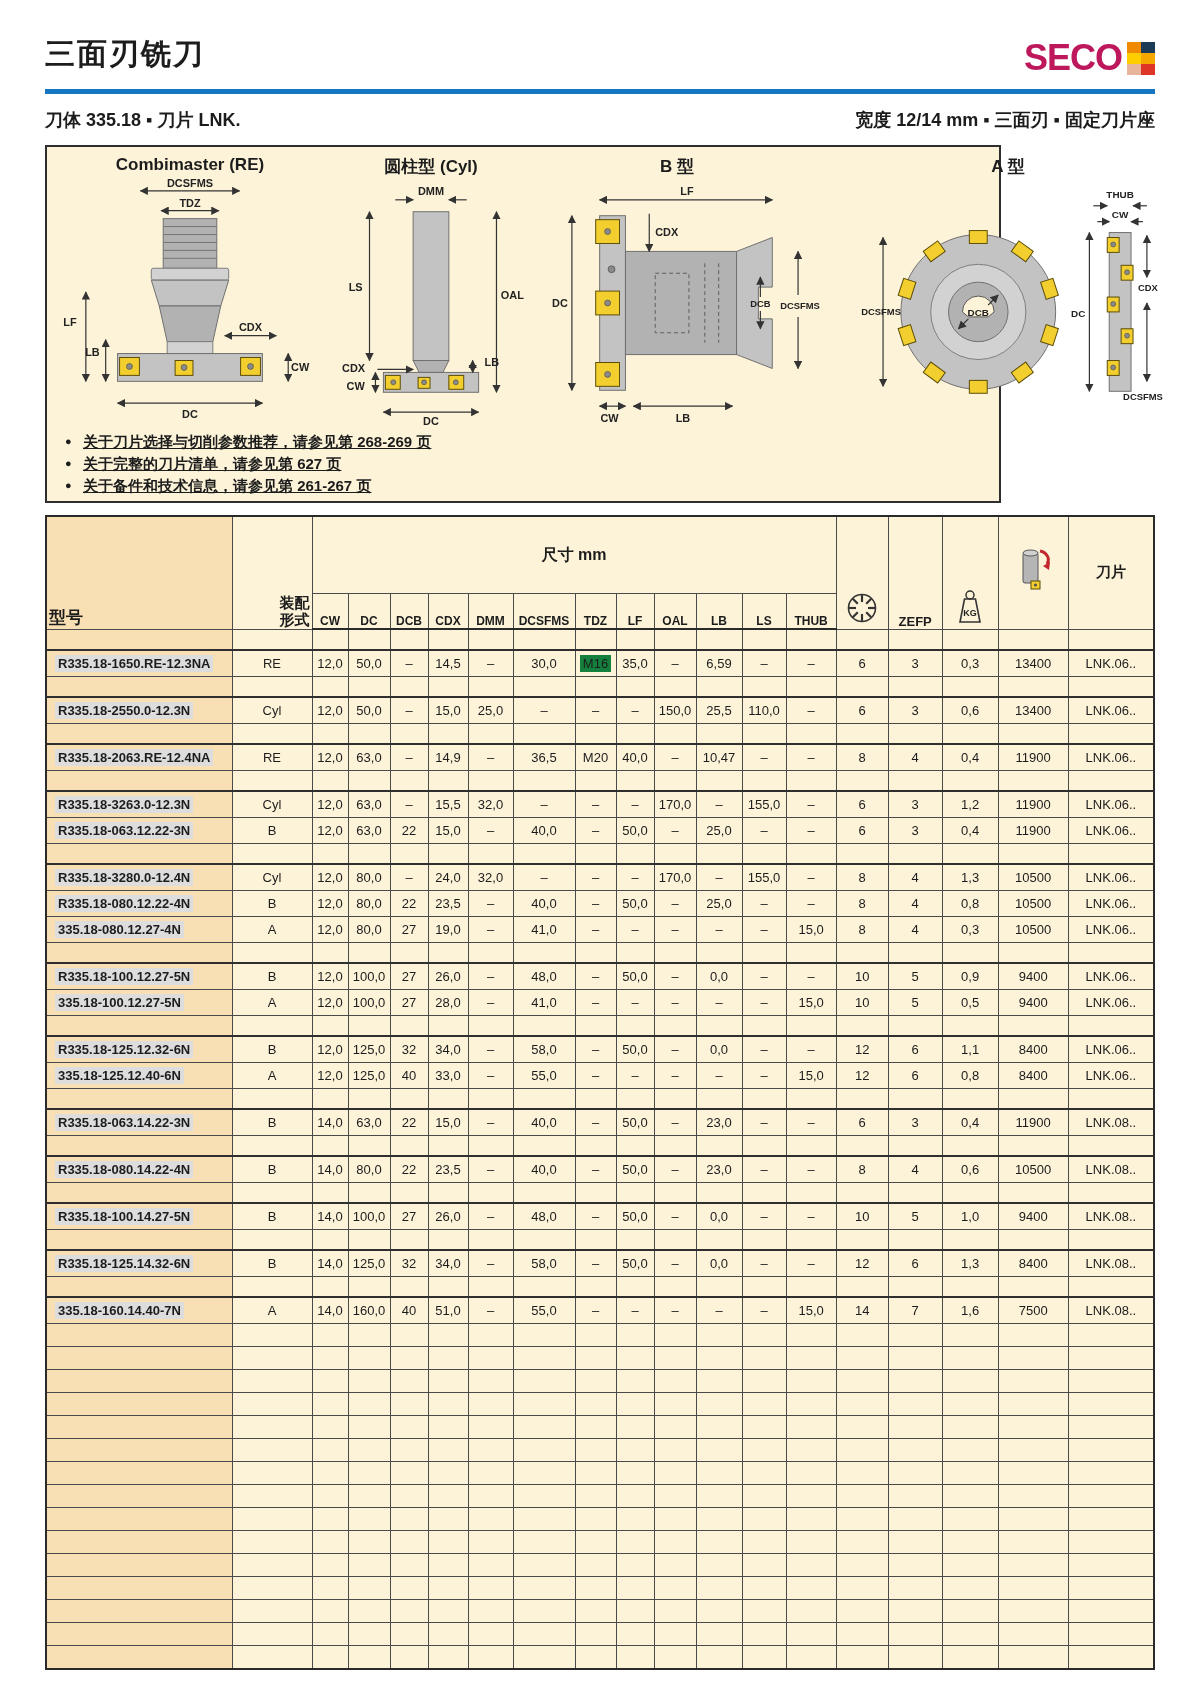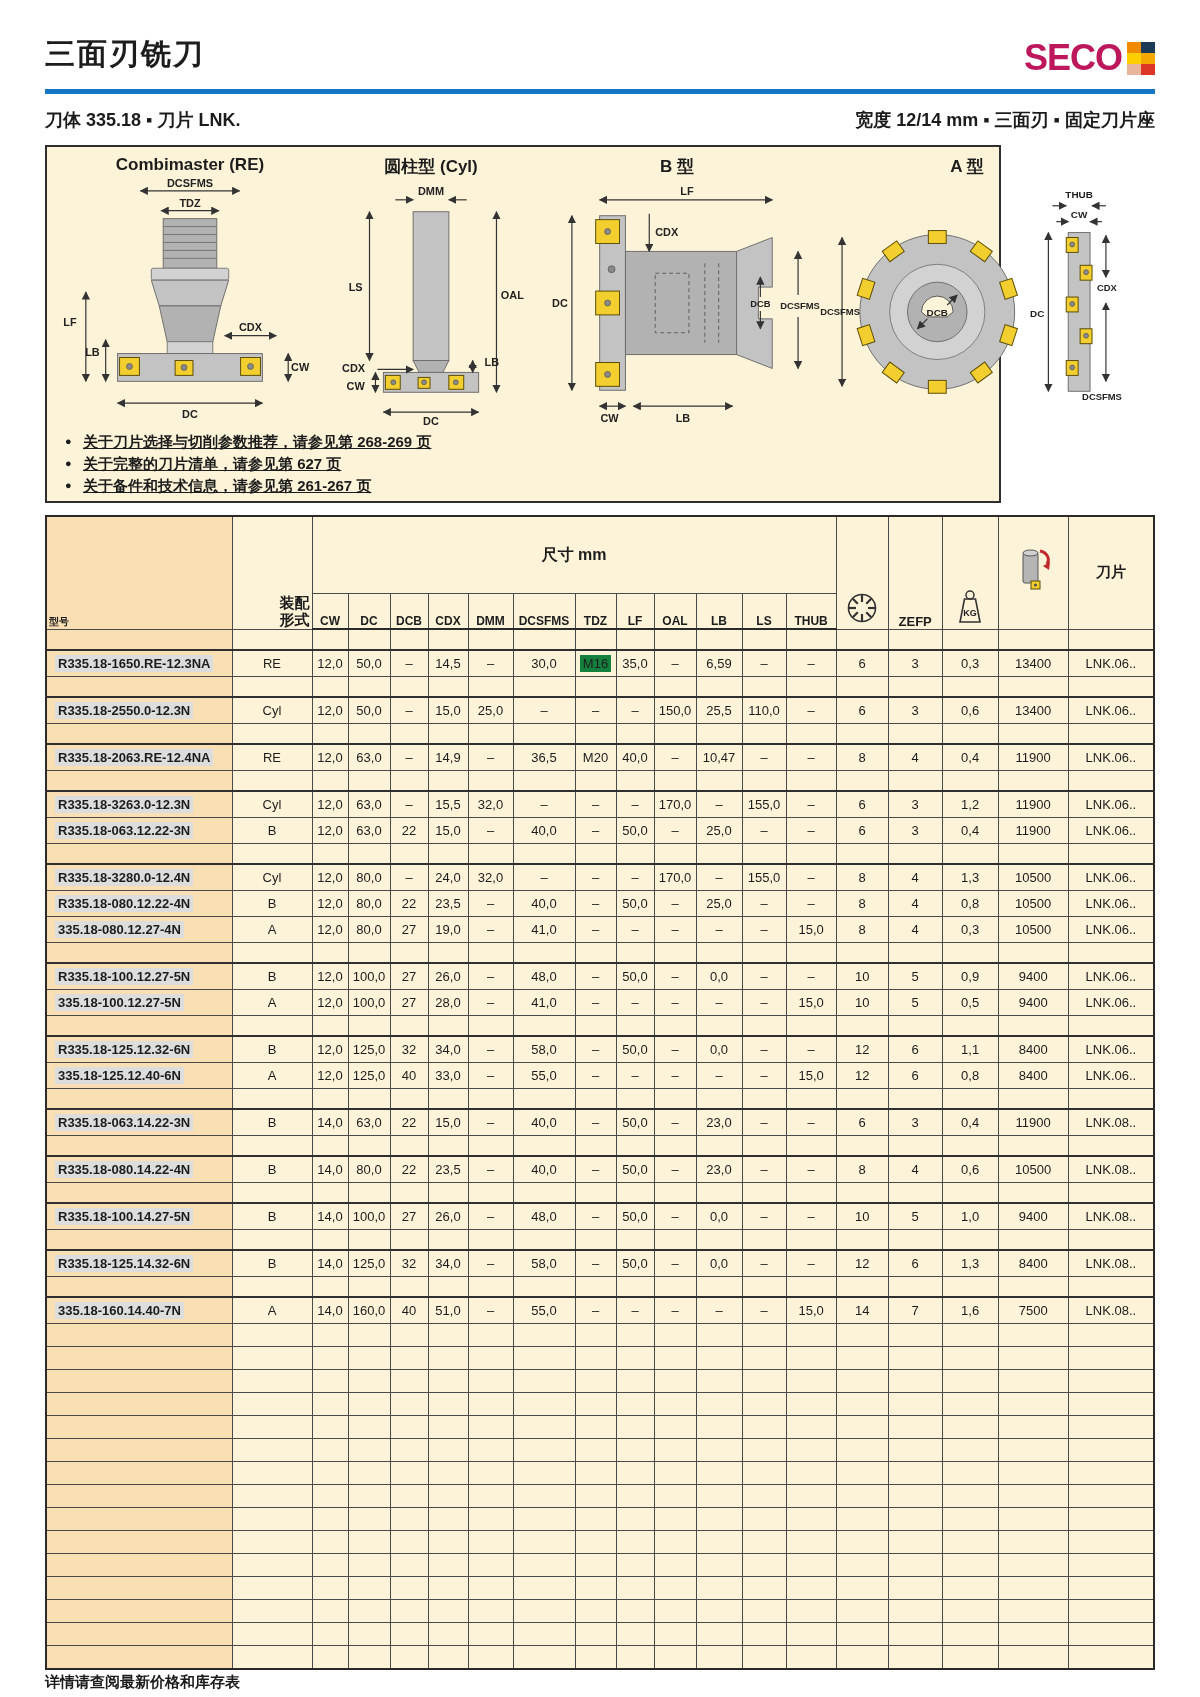--- a/index.html
+++ b/index.html
@@ -45,21 +45,21 @@
 
   
   table.catalog{
     border-collapse:collapse;table-layout:fixed;width:1108px;margin-top:12px;
     background:#fcf3d8;border:2px solid #2a2a2a;
   }
   table.catalog th,table.catalog td{
     border:1px solid #4a4a4a;padding:0 2px;overflow:hidden;white-space:nowrap;
   }
   th{font-weight:bold;}
-  .th-model{background:#f9dfb4;vertical-align:bottom;text-align:left;font-size:10px;padding:0 4px 4px 8px;margin-top:36px;}
+  .th-model{background:#f9dfb4;vertical-align:bottom;text-align:left;font-size:17px;padding:0 4px 4px 8px;margin-top:36px;}
   .th-mount{vertical-align:bottom;text-align:right;font-size:15px;line-height:1.15;padding-bottom:4px;}
   .th-dimgrp{height:76px;text-align:center;vertical-align:middle;font-size:16px;border-bottom:1px solid #4a4a4a;}
   .th-dim{height:34px;vertical-align:bottom;text-align:center;font-size:12px;padding-bottom:5px;}
   .th-icon{vertical-align:bottom;text-align:center;padding-bottom:2px;margin-left:21px;}
   .th-zefp{vertical-align:bottom;text-align:center;font-size:13px;padding-bottom:6px;}
   .th-insert{vertical-align:middle;text-align:center;font-size:15px;}
   thead tr:last-child th{border-bottom:2.5px solid #2a2a2a;}
 
   td{font-size:13px;text-align:center;}
   tr.data td{height:25px;}
@@ -214,21 +214,21 @@
           <line class="dim" x1="262" y1="74" x2="262" y2="118" marker-start="url(#bt-a)"></line>
           <line class="dim" x1="262" y1="140" x2="262" y2="192" marker-end="url(#bt-a)"></line>
           <text class="dim-label" x="264" y="132" text-anchor="middle" style="font-size:9.5px">DCSFMS</text>
           <line class="dim" x1="62" y1="230" x2="88" y2="230" marker-start="url(#bt-a)" marker-end="url(#bt-a)"></line>
           <text class="dim-label" x="72" y="246" text-anchor="middle">CW</text>
           <line class="dim" x1="96" y1="230" x2="196" y2="230" marker-start="url(#bt-a)" marker-end="url(#bt-a)"></line>
           <text class="dim-label" x="146" y="246" text-anchor="middle">LB</text>
         </svg>
       </div>
 
-      <div class="diag" style="width:300px;">
+      <div class="diag" style="width:300px;margin-left:41px;">
         <div class="diag-title">A 型</div>
         <svg width="310" height="248" viewBox="0 0 310 250">
           <defs>
             <marker id="at-a" viewBox="0 0 10 10" refX="9" refY="5" markerWidth="7" markerHeight="7" orient="auto-start-reverse">
                 <path d="M0,0L10,5L0,10z" fill="#333"></path>
               </marker>
           </defs>
 
           <circle class="metal" cx="120" cy="135" r="78"></circle>
           <g>
@@ -1307,15 +1307,14 @@
           <td></td>
           <td></td>
           <td></td>
           <td></td>
           <td></td>
           <td></td>
         </tr>
       </tbody>
   </table>
 
-  <div class="footnote">详情请查阅最新价格和库存表</div>
 
 </div>
 
 </body></html>

